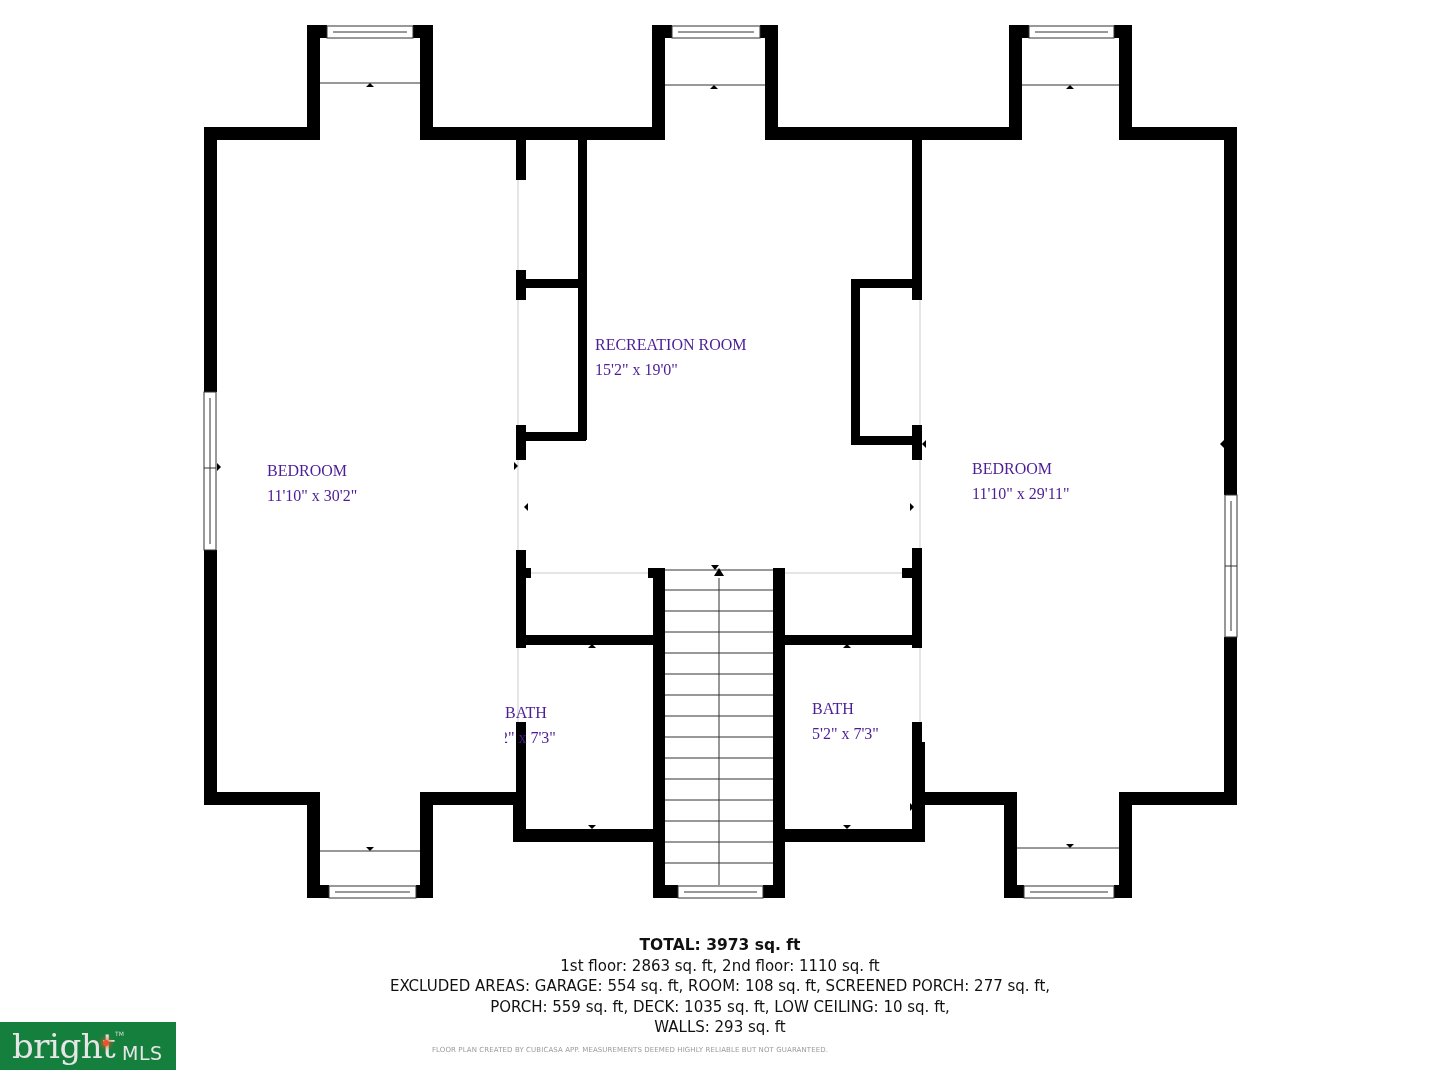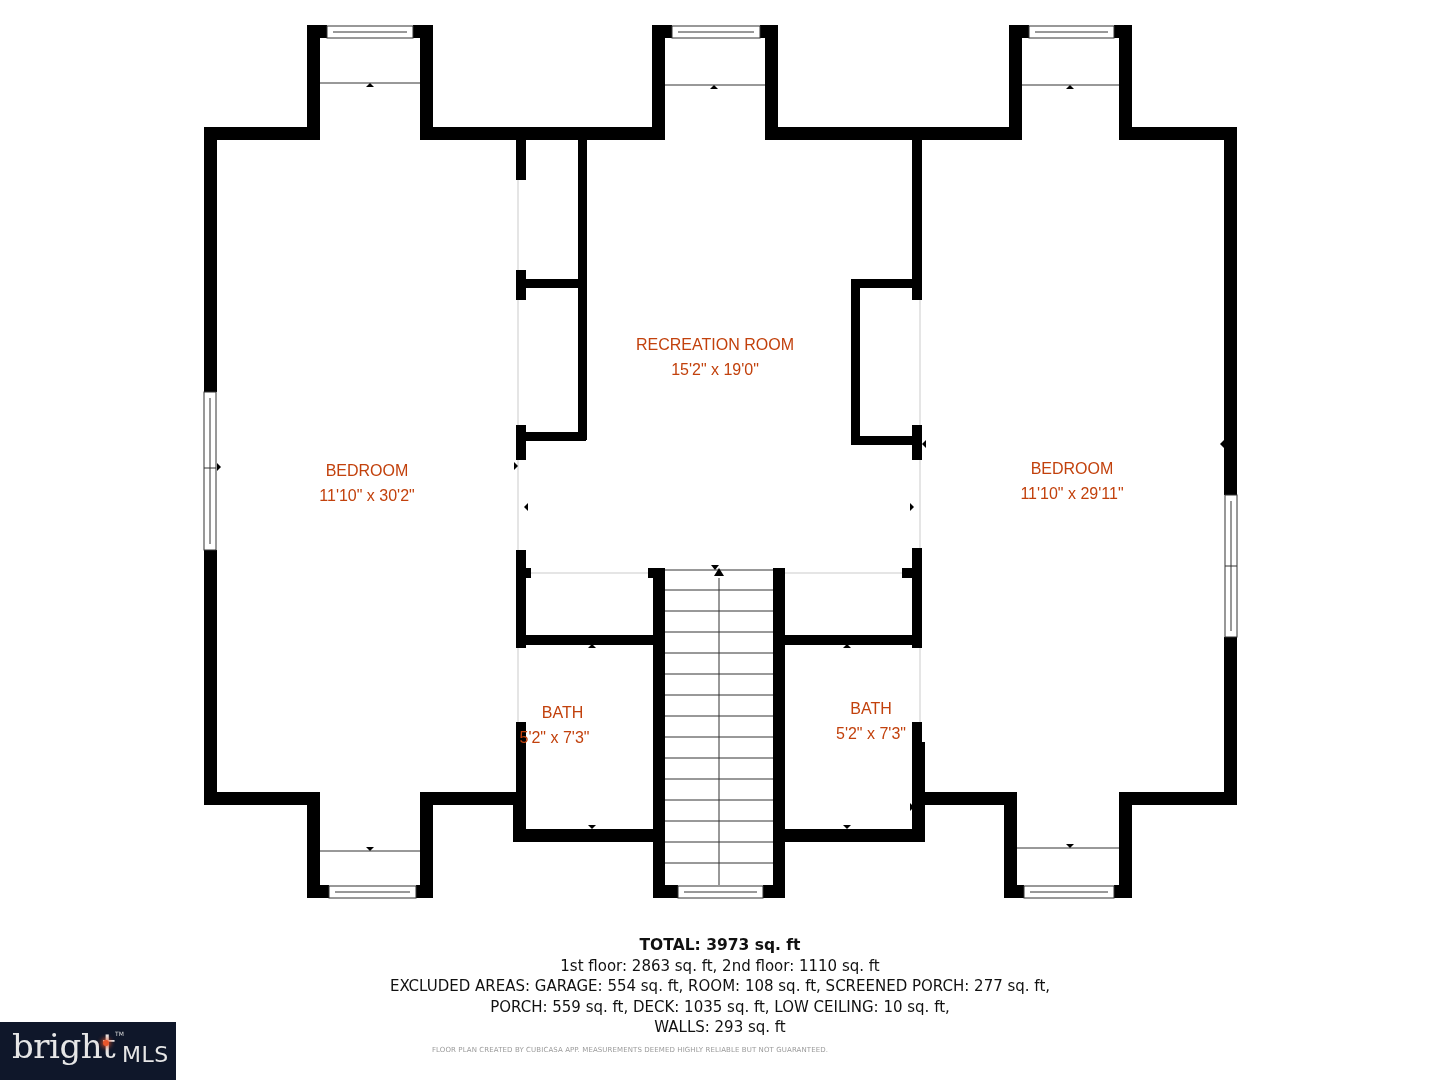--- a/index.html
+++ b/index.html
@@ -1,26 +1,26 @@
 <!DOCTYPE html>
 <html><head>
 <meta charset="utf-8">
 <style>
   html, body { margin:0; padding:0; }
   body { width:1440px; height:1080px; background:#ffffff; position:relative; overflow:hidden; font-family:"Liberation Sans", sans-serif; }
   #plan { position:absolute; left:0; top:0; width:1440px; height:1080px; }
-  .room-label { position:absolute; text-align:center; color:#c2410c; font-family:Liberation Sans, sans-serif; font-size:16px; line-height:25px; }
+  .room-label { position:absolute; text-align:left; color:#4c1d95; font-family:Liberation Serif, serif; font-size:16px; line-height:25px; }
   .room-label .name { display:block; }
   .room-label .dim { display:block; font-size:16px; }
   .summary { position:absolute; left:0; width:1440px; top:927px; text-align:center; color:#111; font-family:"DejaVu Sans", sans-serif; font-size:15px; line-height:20.5px;margin-top:8px; }
   .summary .total { font-weight:bold; font-size:15.5px; }
   .disclaimer { position:absolute; left:0; width:1260px; top:1046px; text-align:center; color:#9a9a9a; font-family:"DejaVu Sans", sans-serif; font-size:7px; letter-spacing:0.1px; }
-  .logo { position:absolute; left:0; top:1022px; width:176px; height:58px; background:#0f172a; }
+  .logo { position:absolute; left:0; top:1022px; width:176px; height:48px; background:#15803d; }
   .logo .bright { position:absolute; left:12px; top:4px; font-family:"DejaVu Serif", serif; font-size:34px; color:#e6e6e6; letter-spacing:-0.5px; }
-  .logo .mls { position:absolute; left:122px; top:20px; font-family:"DejaVu Sans", sans-serif; font-size:22px; color:#e6e6e6; letter-spacing:0.5px; }
+  .logo .mls { position:absolute; left:122px; top:20px; font-family:"DejaVu Sans", sans-serif; font-size:19px; color:#e6e6e6; letter-spacing:0.5px; }
   .logo .tm { position:absolute; left:115px; top:8px; font-size:6px; color:#ddd; font-family:"DejaVu Sans", sans-serif; }
   .logo .star { position:absolute; left:103px; top:18px; width:6px; height:6px; background:#e8552b; border-radius:50%; box-shadow:0 0 4px 2px rgba(232,85,43,0.7); }
 </style>
 </head>
 <body>
 
 <svg id="plan" viewBox="0 0 1440 1080" xmlns="http://www.w3.org/2000/svg">
 
   <g fill="#000">
 

